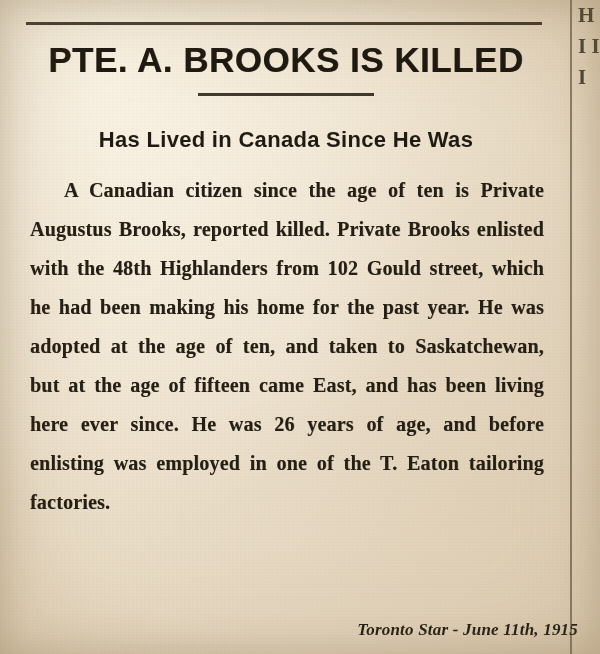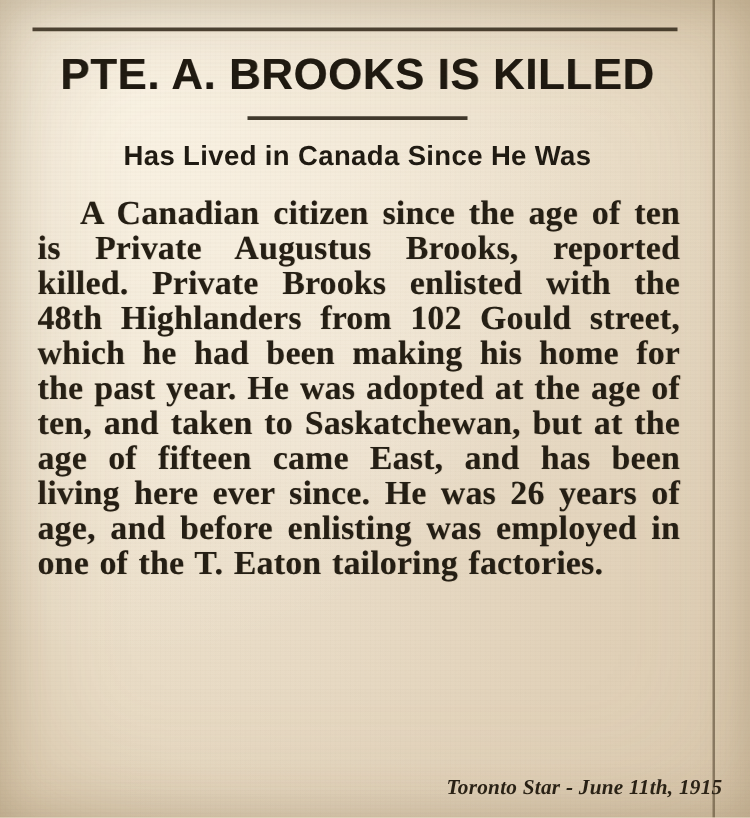--- a/index.html
+++ b/index.html
@@ -97,36 +97,36 @@
 
   .rule-under-headline {
     height: 3px;
     width: 176px;
     margin: 14px auto 0 auto;
     background: #2e2619;
     opacity: 0.9;
   }
 
   .subhead {
-    margin: 12px 10px 0 10px;
+    margin: 27px 10px 0 10px;
     text-align: center;
     font-family: "Liberation Sans", sans-serif;
     font-weight: bold;
     font-size: 22px;
     line-height: 34px;
     letter-spacing: 0.3px;
     color: #1f1a12;
   }
 
   .body-text {
     margin: 14px 4px 0 6px;
     font-family: "Liberation Serif", serif;
     font-weight: bold;
-    font-size: 27px;
-    line-height: 28px;
+    font-size: 20px;
+    line-height: 39px;
     color: #241e14;
     text-align: justify;
     text-justify: inter-word;
     letter-spacing: 0.2px;
     word-spacing: 1.5px;
     
     text-shadow: 0.4px 0.3px 0.6px rgba(60,48,30,0.45);
   }
   .body-text .indent {
     display: inline-block;
@@ -170,19 +170,20 @@
       <span>Has Lived in Canada Since He Was</span>
       <br>
     </div>
 
     <div class="body-text"><span class="indent"></span><span>A Canadian citizen since the age of ten is Private Augustus Brooks, reported killed. Private Brooks enlisted with the 48th Highlanders from 102 Gould street, which he had been making his home for the past year. He was adopted at the age of ten, and taken to Saskatchewan, but at the age of fifteen came East, and has been living here ever since. He was 26 years of age, and before enlisting was employed in one of the T. Eaton tailoring factories.</span></div>
 
   </div>
 
   <div id="column-rule"></div>
 
+  <div id="neighbor-col">H I I I</div>
 
   <div class="caption">Toronto Star - June 11th, 1915</div>
 
   <div id="grain"></div>
   <div id="vignette"></div>
 
 </div>
 
 </body></html>

